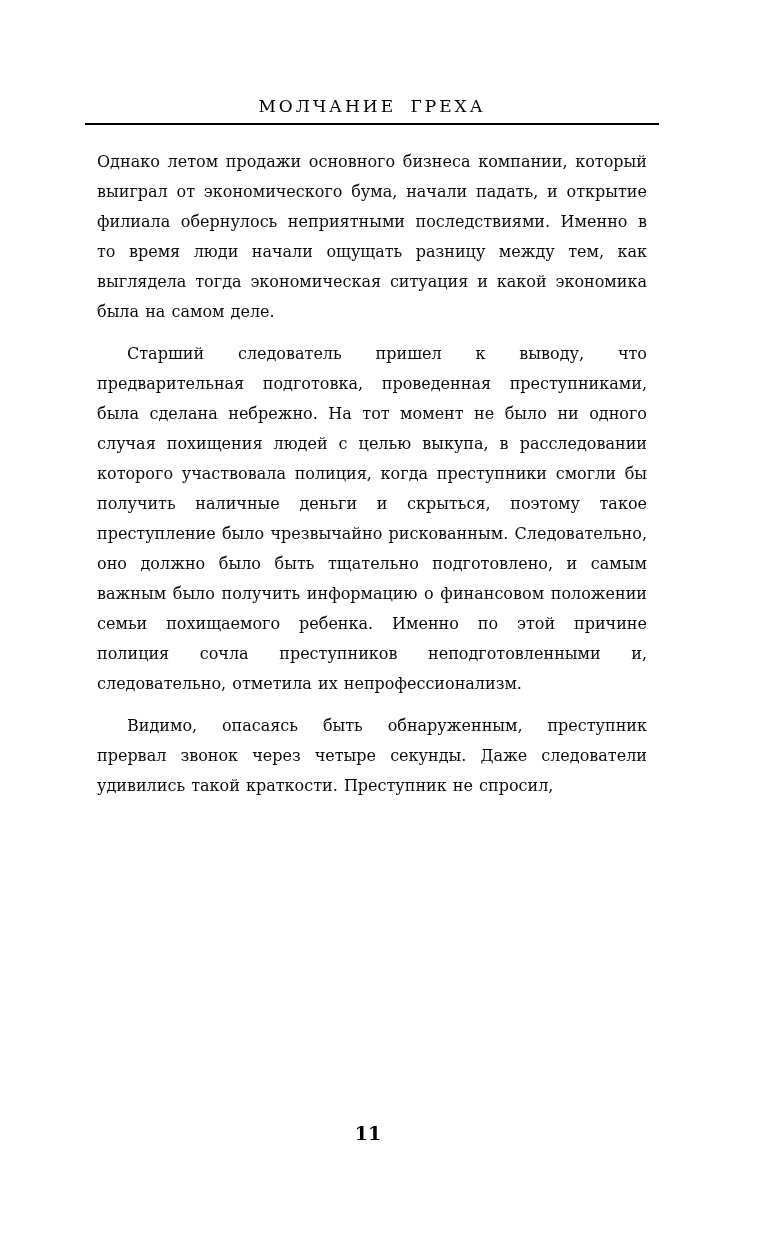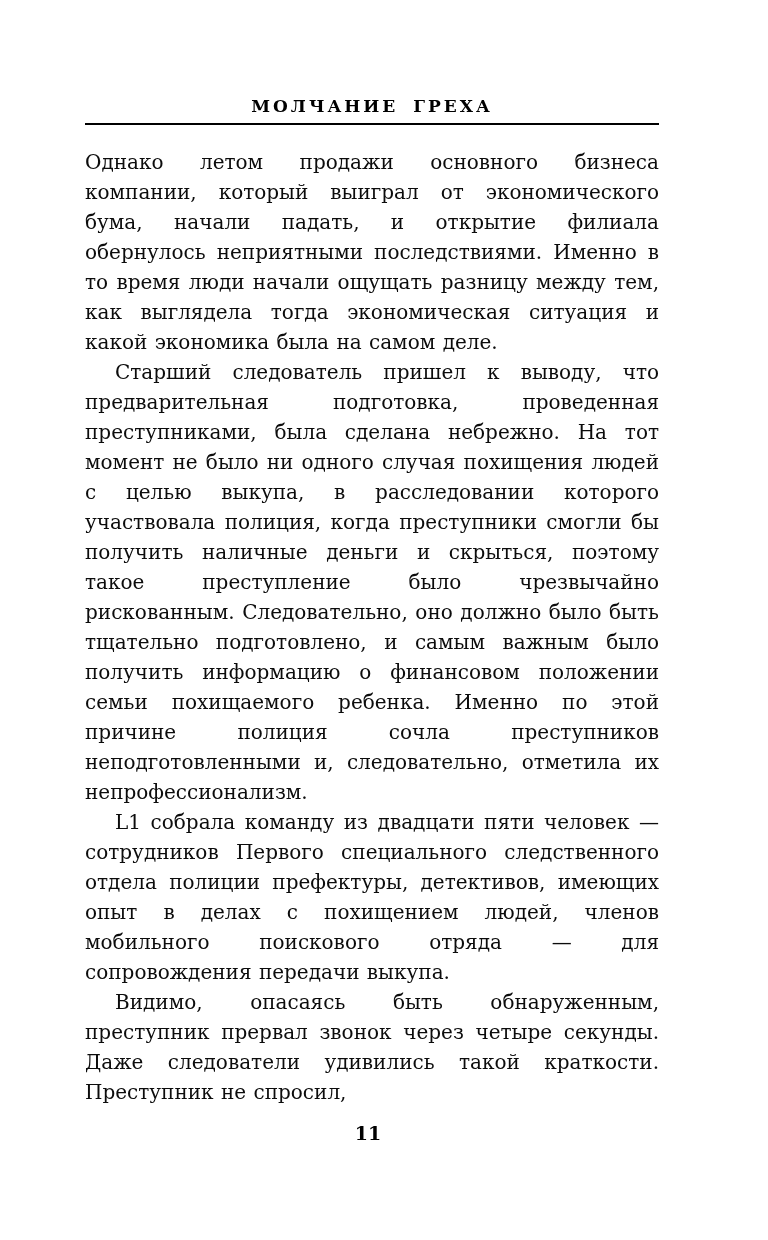--- a/index.html
+++ b/index.html
@@ -16,38 +16,38 @@
     -webkit-font-smoothing: antialiased;
   }
   .page {
     position: absolute;
     left: 85px;
     top: 96px;
     width: 574px;
   }
   .running-head {
     text-align: center;
-    font-weight: bold;
+    font-weight: normal;
     font-size: 17px;
     letter-spacing: 3px;
     word-spacing: 6px;
     color: #000000;
     margin: 0 0 7px 0;
   }
   .header-rule {
     height: 0;
     border-bottom: 2px solid #000000;
     margin: 0 0 22px 0;
   }
   .para {
-    font-size: 20px;
+    font-size: 16px;
     line-height: 30px;
     text-align: justify;
     text-indent: 30px;
-    margin: 0;
+    margin: 12px;
     word-spacing: 1px;
   }
   .para.first {
     text-indent: 0;
   }
   .page-number {
     position: absolute;
     left: 81px;
     width: 574px;
     top: 1122px;
@@ -59,17 +59,16 @@
 </style>
 </head>
 <body>
 
 <div class="page">
   <div class="running-head">МОЛЧАНИЕ ГРЕХА</div>
   <div class="header-rule"></div>
 
   <p class="para first">Однако летом продажи основного бизнеса компании, который выиграл от экономического бума, начали падать, и открытие филиала обернулось неприятными последствиями. Именно в то время люди начали ощущать разницу между тем, как выглядела тогда экономическая ситуация и какой экономика была на самом деле.</p>
   <p class="para">Старший следователь пришел к выводу, что предварительная подготовка, проведенная преступниками, была сделана небрежно. На тот момент не было ни одного случая похищения людей с целью выкупа, в расследовании которого участвовала полиция, когда преступники смогли бы получить наличные деньги и скрыться, поэтому такое преступление было чрезвычайно рискованным. Следовательно, оно должно было быть тщательно подготовлено, и самым важным было получить информацию о финансовом положении семьи похищаемого ребенка. Именно по этой причине полиция сочла преступников неподготовленными и, следовательно, отметила их непрофессионализм.</p>
-  <p class="para">L1 собрала команду из двадцати пяти человек — сотрудников Первого специального следственного отдела полиции префектуры, детективов, имеющих опыт в делах с похищением людей, членов мобильного поискового отряда — для сопровождения передачи выкупа.</p>
   <p class="para">Видимо, опасаясь быть обнаруженным, преступник прервал звонок через четыре секунды. Даже следователи удивились такой краткости. Преступник не спросил,</p>
 </div>
 
 <div class="page-number">11</div>
 
 </body></html>

